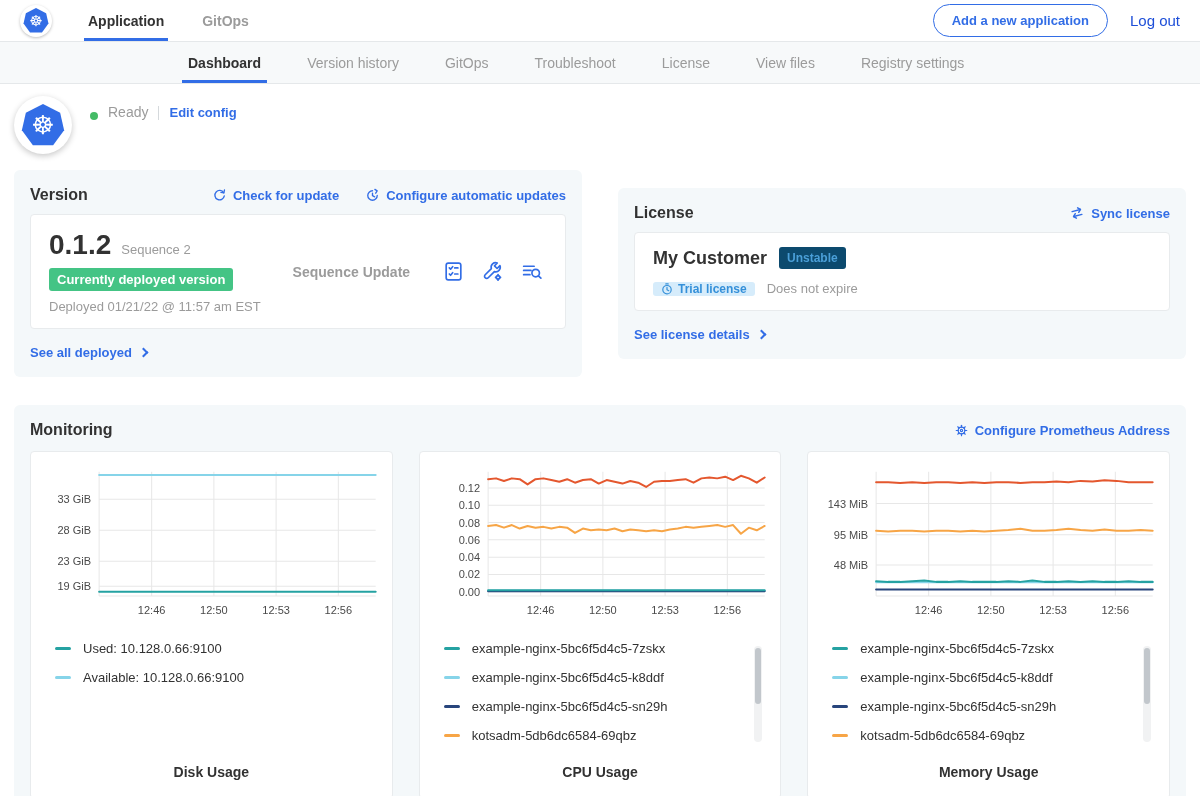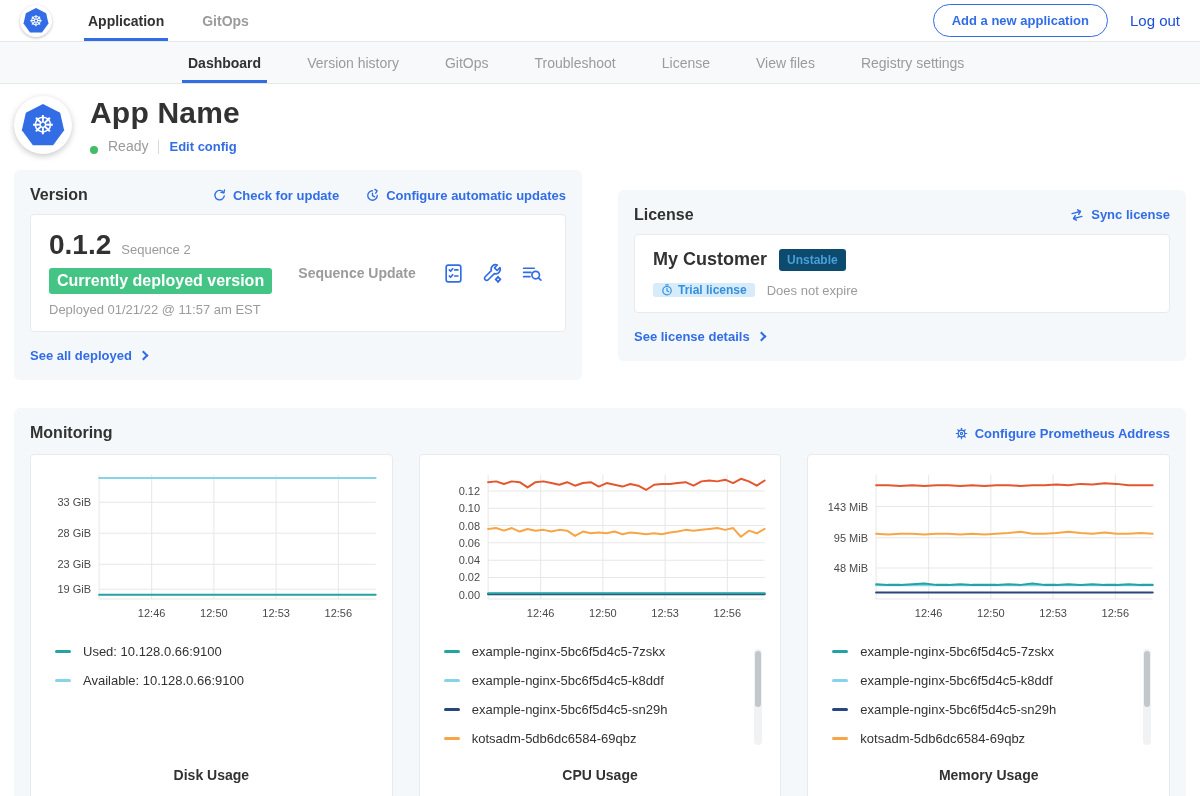--- a/index.html
+++ b/index.html
@@ -39,21 +39,21 @@
   .panel { background:#f4f8fa; border-radius:6px; padding:16px; flex:1 1 0; }
   .panel-head { display:flex; align-items:center; margin-bottom:10px; }
   .panel-title { font-size:16px; font-weight:700; }
   .panel-links { margin-left:auto; display:flex; gap:26px; align-items:center; }
   .inner-card { background:#fff; border:1px solid #e8ebed; border-radius:4px; padding:14px 18px; }
   .version-grid { display:flex; align-items:center; }
   .version-left { flex:1 1 auto; }
   .version-line { display:flex; align-items:baseline; gap:10px; }
   .version-num { font-size:28px; font-weight:700; }
   .sequence { font-size:13px; color:#9b9b9b; }
-  .deployed-badge { display:inline-block; background:#44c485; color:#fff; font-size:16px; font-weight:700; border-radius:3px; padding:4px 8px; margin:7px 0 8px 0; }
+  .deployed-badge { display:inline-block; background:#44c485; color:#fff; font-size:13px; font-weight:700; border-radius:3px; padding:4px 8px; margin:7px 0 8px 0; }
   .deployed-at { font-size:13px; color:#9b9b9b; }
   .upstream { flex:1 1 auto; font-size:14px; font-weight:700; color:#9b9b9b; }
   .version-icons { display:flex; gap:16px; color:#326de6; align-items:center; padding-right:4px; }
   .icon-btn { cursor:pointer; display:inline-flex; }
   .see-link { margin-top:14px; }
   .chev { width:7px; height:7px; border-right:2px solid #326de6; border-top:2px solid #326de6; transform:rotate(45deg); display:inline-block; margin-left:2px; }
 
   .customer-line { display:flex; align-items:center; gap:12px; }
   .customer-name { font-size:18px; font-weight:700; }
   .channel-badge { background:#0c4a6e; color:#4a9fd8; font-size:12px; font-weight:700; border-radius:3px; padding:4px 8px; }
@@ -119,21 +119,20 @@
   <div class="subnav-tab">
       <span>Registry settings</span>
     </div>
 </nav>
 
 <section class="app-header">
   <div class="app-icon">
     <div class="app-icon-hept">☸</div>
   </div>
   <div>
-    <h1 class="app-title">App Name</h1>
     <div class="app-status-row">
       <span class="status-dot"></span>
       <span class="status-text">Ready</span>
       <span class="v-divider"></span>
       <a class="link">
           <span>Edit config</span>
         </a>
     </div>
   </div>
 </section>

